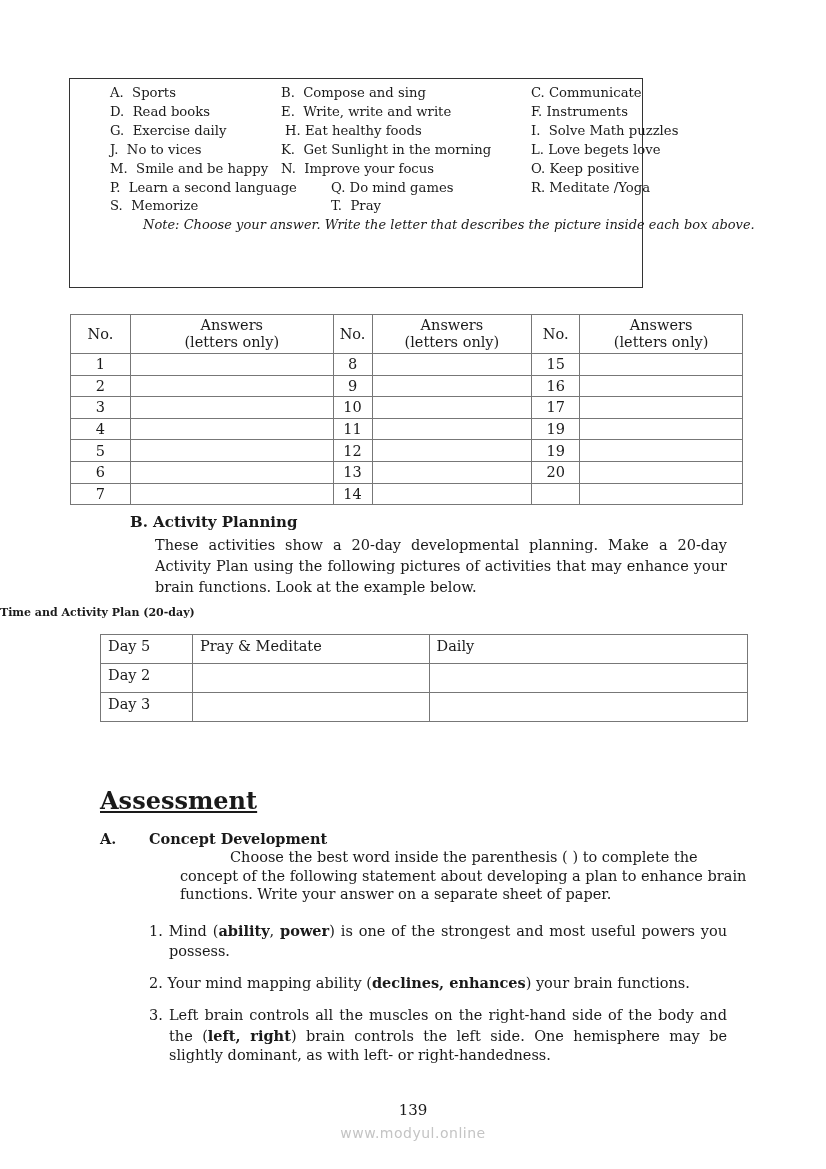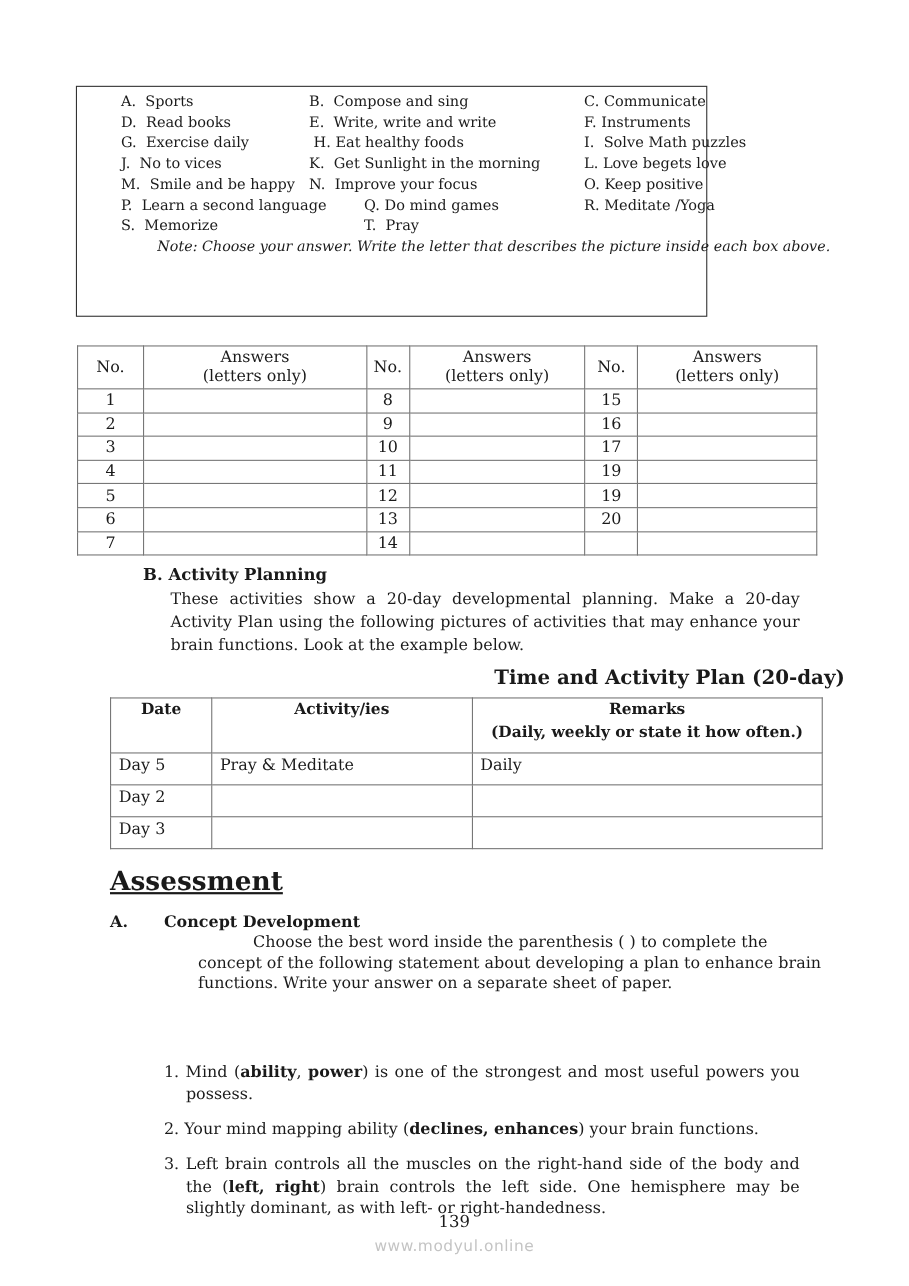--- a/index.html
+++ b/index.html
@@ -10,33 +10,33 @@
   .choice { position:absolute; font-size:13.2px; white-space:nowrap; }
   .note { position:absolute; left:37px; top:138px; font-size:13px; font-style:italic; white-space:nowrap;margin-left:36px; }
 
   table { border-collapse:collapse; position:absolute; }
   .ans-table { left:70px; top:314px; width:673px; }
   .ans-table td, .ans-table th { border:1px solid #777; font-weight:normal; font-size:14.5px; text-align:center; padding:0; height:20.6px; line-height:20px; }
   .ans-table th { height:38px; line-height:17px; }
 
   .heading-b { left:130px; top:513px; font-size:15px; font-weight:bold; }
   .para { left:155px; top:535px; width:572px; font-size:14.5px; line-height:21px; text-align:justify; }
-  .plan-title { left:0; width:768px; top:606px; text-align:right; font-size:18px; font-weight:bold; }
+  .plan-title { left:0; width:768px; top:606px; text-align:left; font-size:11px; font-weight:bold; }
 
   .plan-table { left:100px; top:634px; width:648px; }
   .plan-table td, .plan-table th { border:1px solid #777; font-size:14.5px; padding:0 7px; vertical-align:top; text-align:left; }
   .plan-table th { font-weight:bold; text-align:center; height:49px; line-height:21px; font-size:14px; }
   .plan-table td { height:27px; line-height:20px; padding-top:1px; }
 
   .assess { left:100px; top:786px; font-size:24px; font-weight:bold; text-decoration:underline; }
   .conc-letter { left:100px; top:830px; font-size:14.5px; font-weight:bold; }
   .conc-title { left:149px; top:830px; font-size:14.5px; font-weight:bold; }
   .conc-para { left:149px; top:848px; width:578px; font-size:14.5px; line-height:18.5px;margin-left:31px; }
   .conc-para .indent { display:inline-block; width:50px; }
-  .q { left:149px; width:578px; font-size:14.5px; line-height:19.5px; padding-left:20px; text-indent:-20px; box-sizing:border-box; text-align:justify;margin-top:44px; }
+  .q { left:149px; width:578px; font-size:14.5px; line-height:19.5px; padding-left:20px; text-indent:-20px; box-sizing:border-box; text-align:justify; }
   .q b { font-weight:bold; }
   .page-num { left:0; width:826px; top:1101px; text-align:center; font-size:15px; }
   .watermark { left:0; width:826px; top:1125px; text-align:center; font-family:"DejaVu Sans", sans-serif; font-size:14px; color:#c4c4c4; letter-spacing:0.5px; }
 </style>
 </head>
 <body>
 
 <div class="abs choice-box">
   <div class="choice" style="left:40px;top:6px"><span>A.</span>&nbsp; <span>Sports</span></div>
   <div class="choice" style="left:211px;top:6px"><span>B.</span>&nbsp; <span>Compose and sing</span></div>
@@ -149,25 +149,20 @@
 <div class="abs para">These activities show a 20-day developmental planning. Make a 20-day Activity Plan using the following pictures of activities that may enhance your brain functions. Look at the example below.</div>
 <div class="abs plan-title">Time and Activity Plan (20-day)</div>
 
 <table class="plan-table">
   <colgroup>
       <col style="width:92px">
       <col style="width:237px">
       <col style="width:319px">
     </colgroup>
   <tbody>
-      <tr>
-    <th>Date</th>
-    <th>Activity/ies</th>
-    <th><span>Remarks</span><br><span>(Daily, weekly or state it how often.)</span></th>
-  </tr>
   <tr>
     <td>Day 5</td>
     <td>Pray &amp; Meditate</td>
     <td>Daily</td>
   </tr>
   <tr>
     <td>Day 2</td>
     <td></td>
     <td></td>
   </tr>

